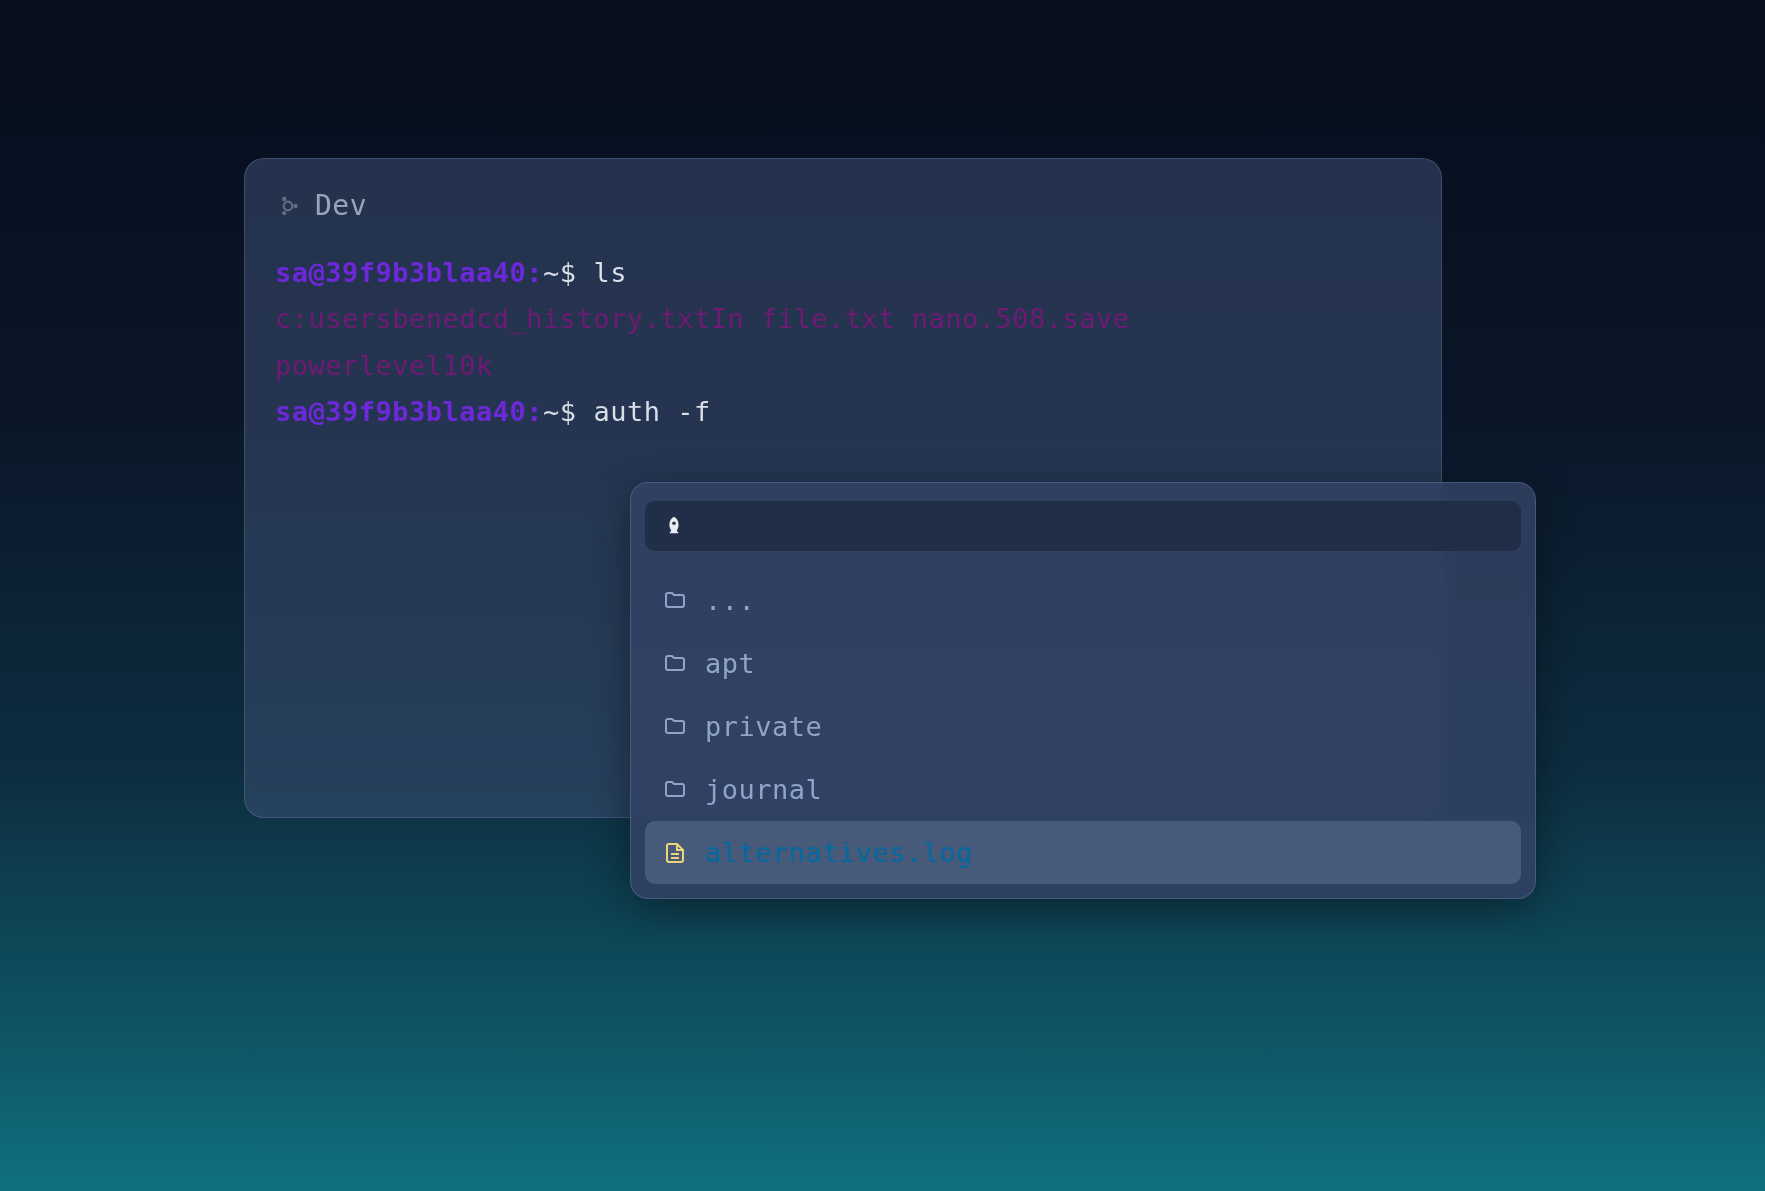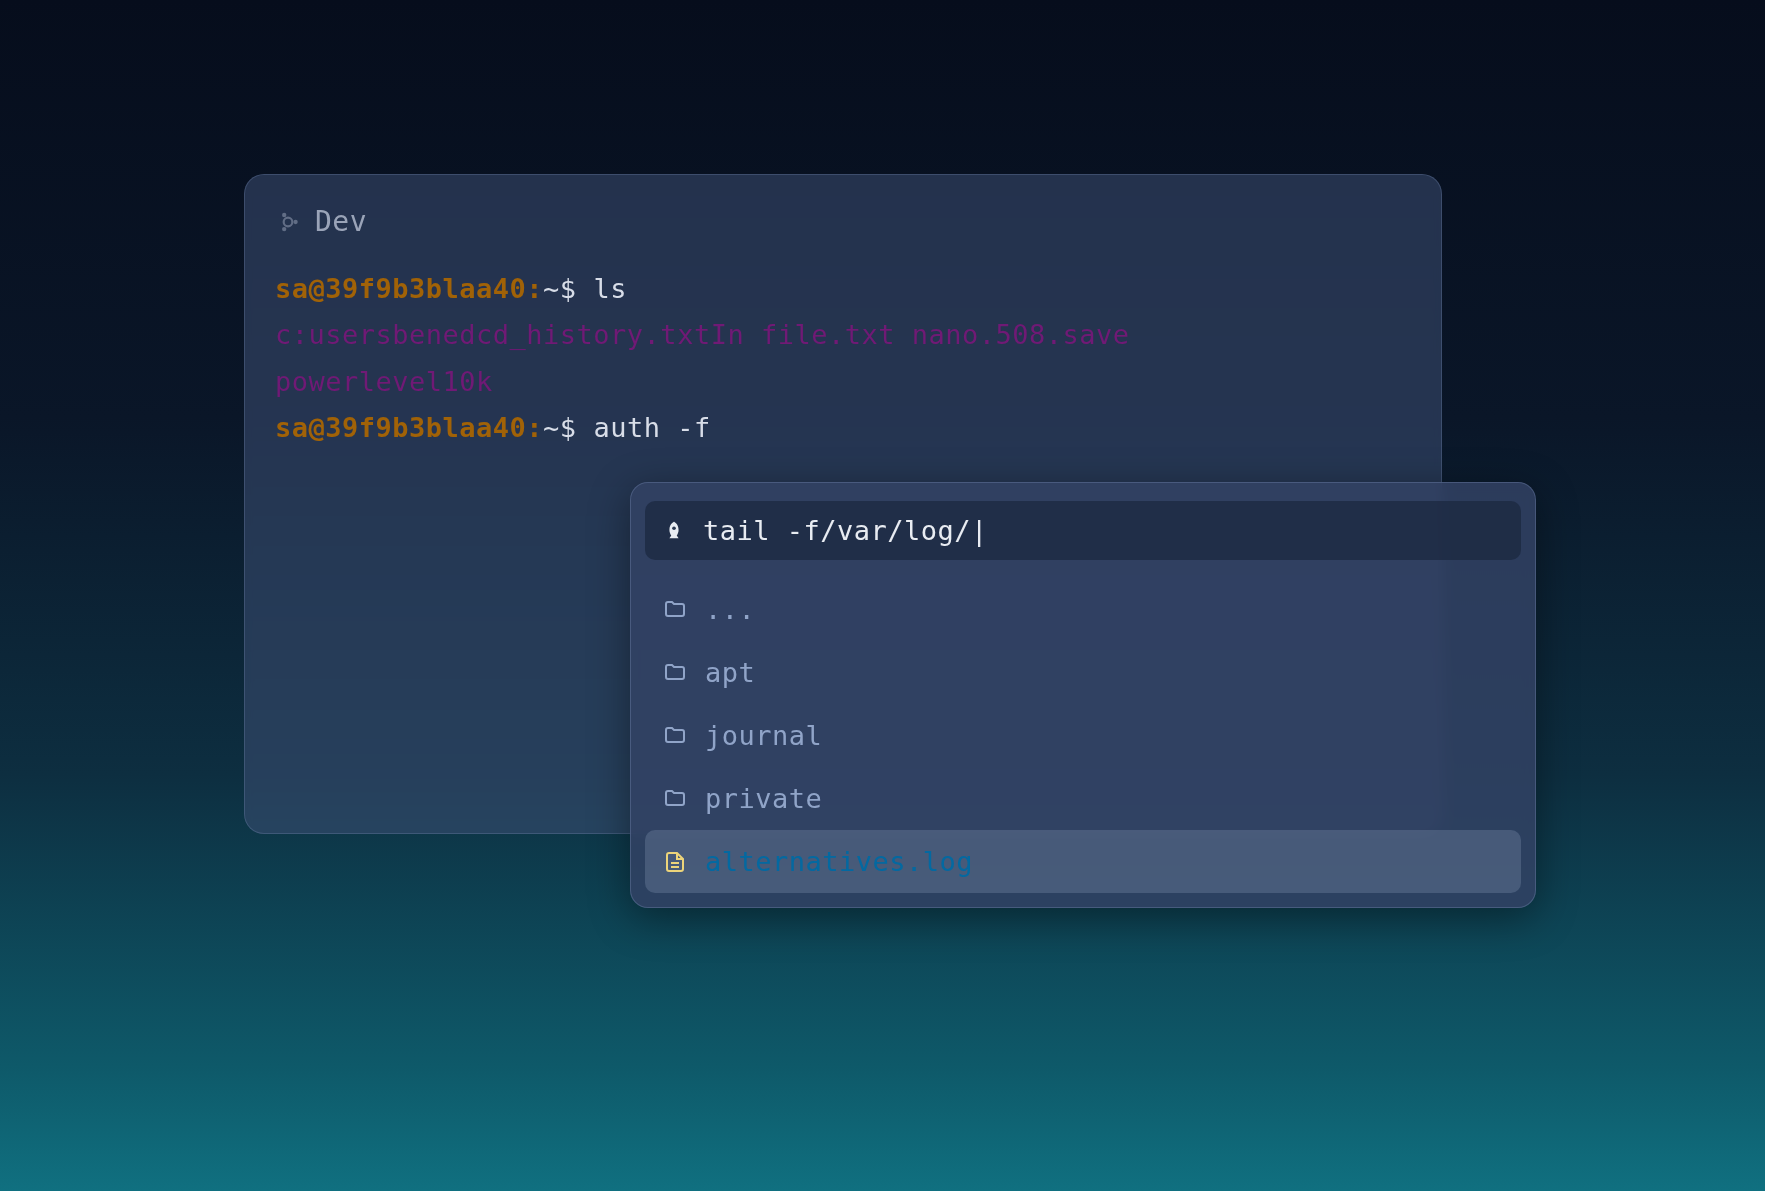--- a/index.html
+++ b/index.html
@@ -11,21 +11,21 @@
       width: 1765px;
       height: 1191px;
       background: linear-gradient(180deg, #060d1c 0%, #0a1628 35%, #0d2e40 65%, #0e5a6a 90%, #107080 100%);
       font-family: 'SF Mono', 'Monaco', 'Menlo', 'Consolas', monospace;
       position: relative;
       overflow: hidden;
     }
     .terminal-window {
       position: absolute;
       left: 244px;
-      top: 174px;
+      top: 158px;
       width: 1198px;
       height: 660px;
       background: rgba(60, 78, 115, 0.55);
       border: 1px solid rgba(120, 140, 180, 0.3);
       border-radius: 20px;
       padding: 30px 30px 30px 30px;
       backdrop-filter: blur(4px);
     }
     .terminal-header {
       display: flex;
@@ -43,21 +43,21 @@
       font-size: 28px;
       font-weight: 500;
       letter-spacing: 0.5px;
     }
     .terminal-body {
       font-size: 27px;
       line-height: 1.72;
       letter-spacing: 0.5px;
     }
     .prompt-user {
-      color: #a16207;
+      color: #6d28d9;
       font-weight: 600;
     }
     .prompt-path {
       color: #d8dde8;
     }
     .command-text {
       color: #d8dde8;
       margin-top: 28px;
     }
     .output-text {
@@ -147,46 +147,45 @@
     </div>
   </div>
 </div>
 
 <div class="autocomplete-panel">
   <div class="autocomplete-input">
     <svg class="rocket-icon" viewBox="0 0 24 24" fill="#e8ecf2">
       <path d="M12 2C12 2 7 4 7 11c0 2.5 1 4.5 2 6l-2 3h10l-2-3c1-1.5 2-3.5 2-6 0-7-5-9-5-9z"></path>
       <circle cx="12" cy="9" r="2" fill="#2a3850"></circle>
     </svg>
-    <span class="autocomplete-text">tail -f/var/log/|</span>
   </div>
   <div class="autocomplete-list">
     <div class="autocomplete-item folder-item">
       <svg class="item-icon" viewBox="0 0 24 24" fill="none" stroke="#90a4c8" stroke-width="2">
         <path d="M3 6a2 2 0 012-2h4l2 2h8a2 2 0 012 2v8a2 2 0 01-2 2H5a2 2 0 01-2-2V6z"></path>
       </svg>
       <span>...</span>
     </div>
     <div class="autocomplete-item folder-item">
       <svg class="item-icon" viewBox="0 0 24 24" fill="none" stroke="#90a4c8" stroke-width="2">
         <path d="M3 6a2 2 0 012-2h4l2 2h8a2 2 0 012 2v8a2 2 0 01-2 2H5a2 2 0 01-2-2V6z"></path>
       </svg>
       <span>apt</span>
     </div>
     <div class="autocomplete-item folder-item">
       <svg class="item-icon" viewBox="0 0 24 24" fill="none" stroke="#90a4c8" stroke-width="2">
         <path d="M3 6a2 2 0 012-2h4l2 2h8a2 2 0 012 2v8a2 2 0 01-2 2H5a2 2 0 01-2-2V6z"></path>
       </svg>
-      <span>journal</span>
+      <span>private</span>
     </div>
     <div class="autocomplete-item folder-item">
       <svg class="item-icon" viewBox="0 0 24 24" fill="none" stroke="#90a4c8" stroke-width="2">
         <path d="M3 6a2 2 0 012-2h4l2 2h8a2 2 0 012 2v8a2 2 0 01-2 2H5a2 2 0 01-2-2V6z"></path>
       </svg>
-      <span>private</span>
+      <span>journal</span>
     </div>
     <div class="autocomplete-item file-item selected">
       <svg class="item-icon" viewBox="0 0 24 24" fill="none" stroke="#ecd47a" stroke-width="2">
         <path d="M14 3H6a2 2 0 00-2 2v14a2 2 0 002 2h12a2 2 0 002-2V9l-6-6z"></path>
         <path d="M14 3v6h6"></path>
         <line x1="8" y1="13" x2="16" y2="13"></line>
         <line x1="8" y1="17" x2="16" y2="17"></line>
       </svg>
       <span>alternatives.log</span>
     </div>

